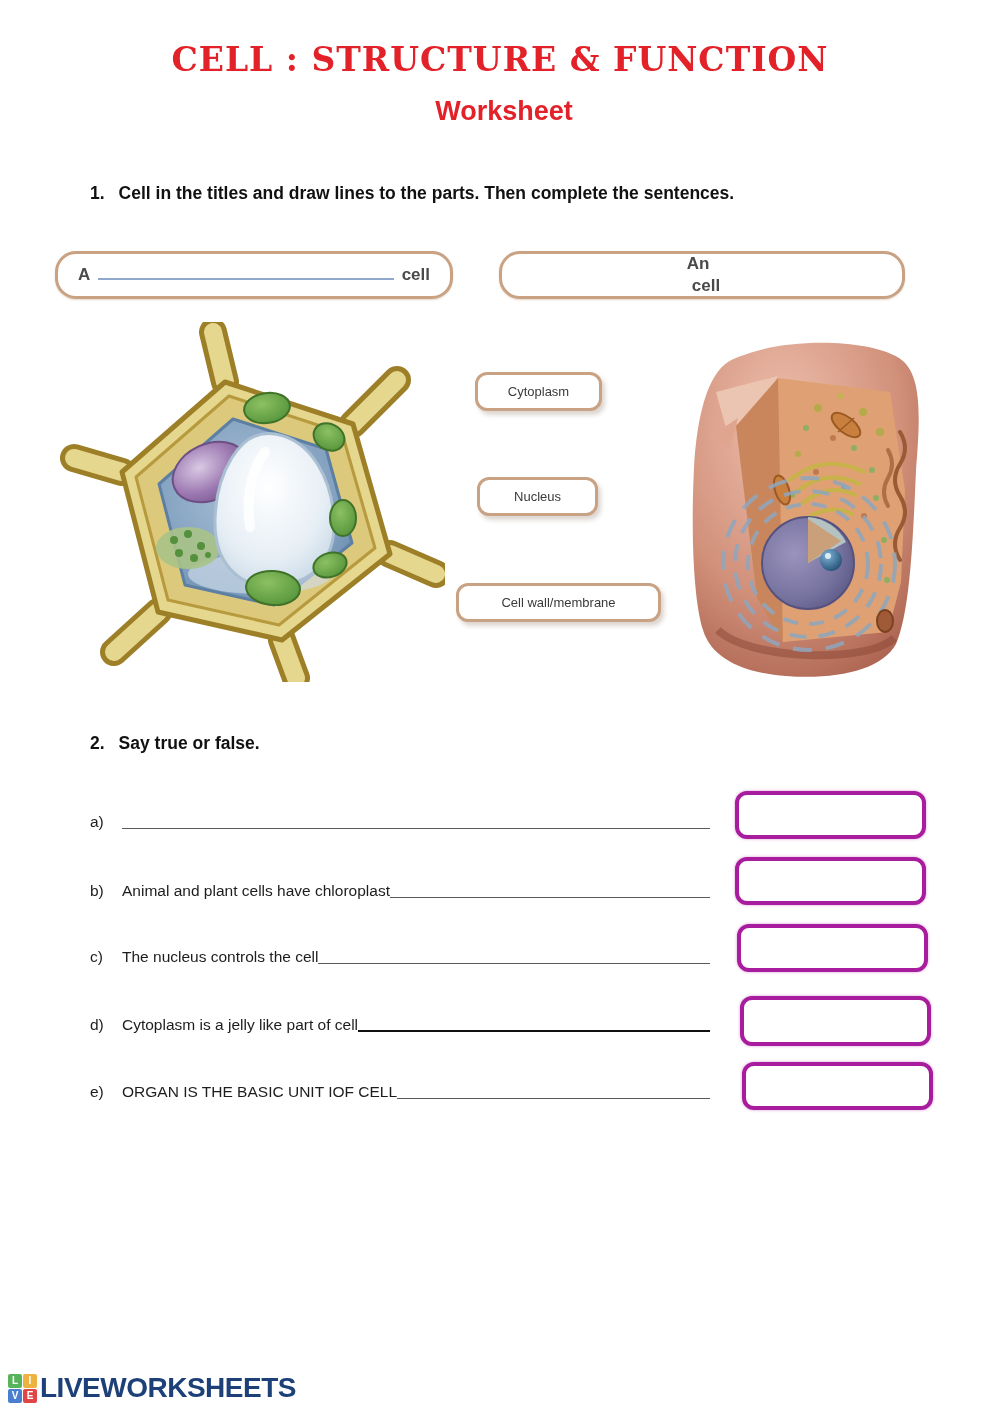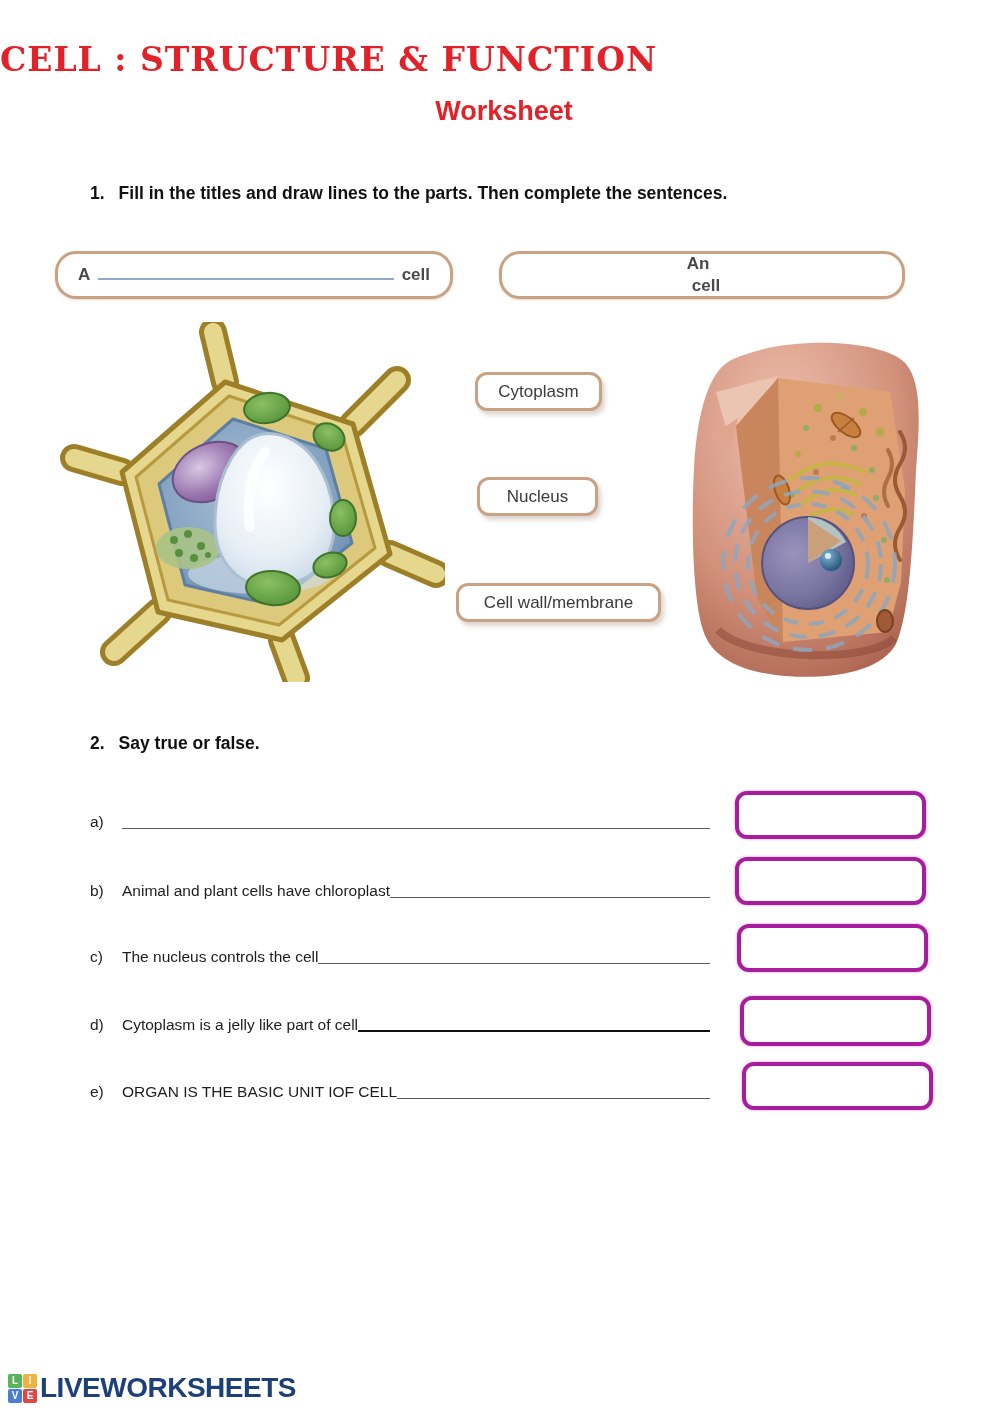--- a/index.html
+++ b/index.html
@@ -1,20 +1,20 @@
 <!DOCTYPE html>
 <html><head>
 <meta charset="utf-8">
 <style>
   html,body{margin:0;padding:0;background:#fff;}
   .page{position:relative;width:1000px;height:1413px;background:#ffffff;overflow:hidden;
         font-family:"Liberation Sans",sans-serif;color:#222;}
 
   
-  .title{position:absolute;top:40px;left:0;width:1000px;margin:0;text-align:left;
+  .title{position:absolute;top:40px;left:0;width:1000px;margin:0;text-align:center;
          font-family:"DejaVu Serif",serif;font-weight:bold;font-size:33px;
          letter-spacing:1px;color:#e22228;}
   .subtitle{position:absolute;top:92px;left:0;width:1000px;margin:4px;text-align:center;
             font-weight:bold;font-size:27px;color:#e22228;}
   .q-heading{position:absolute;left:90px;font-weight:bold;font-size:17.5px;color:#111;
              display:flex;gap:14px;white-space:nowrap;}
   .q1{top:183px;}
   .q2{top:733px;}
 
   
@@ -23,21 +23,21 @@
             box-shadow:0 1px 2px rgba(180,140,100,.35);}
   .fill-prefix{font-size:17px;font-weight:bold;color:#4a4a4a;margin-right:8px;}
   .fill-line{flex:1;height:0;border-bottom:2px solid #8fa8cc;margin-bottom:-8px;}
   .fill-suffix{font-size:17px;font-weight:bold;color:#4a4a4a;margin-left:8px;}
   #fill-a{left:55px;top:251px;width:352px;}
   #fill-an{left:499px;top:251px;width:360px;flex-direction:column;}
 
   
   .part-label{position:absolute;border:3px solid #c9a183;border-radius:12px;background:#fff;
               display:flex;align-items:center;justify-content:center;
-              font-size:17px;color:#3a3a3a;box-shadow:3px 4px 4px rgba(120,90,70,.25);}
+              font-size:13px;color:#3a3a3a;box-shadow:3px 4px 4px rgba(120,90,70,.25);}
   #label-cytoplasm{left:475px;top:372px;width:121px;height:33px;}
   #label-nucleus{left:477px;top:477px;width:115px;height:33px;}
   #label-cellwall{left:436px;top:583px;width:199px;height:33px;margin-left:20px;}
 
   
   .illustration{position:absolute;}
   #plant-cell{left:60px;top:322px;width:385px;height:360px;}
   #animal-cell{left:658px;top:330px;width:308px;height:360px;}
 
   
@@ -64,21 +64,21 @@
 </head>
 <body>
 
 <div class="page">
 
   <h1 class="title">CELL : STRUCTURE &amp; FUNCTION</h1>
   <h2 class="subtitle">Worksheet</h2>
 
   <div class="q-heading q1">
     <span>1.</span>
-    <span>Fill in the titles and draw lines to the parts. Then complete the sentences.</span>
+    <span>Cell in the titles and draw lines to the parts. Then complete the sentences.</span>
   </div>
 
   <div class="fill-box" id="fill-a">
     <span class="fill-prefix">A</span>
     <span class="fill-line"></span>
     <span class="fill-suffix">cell</span>
   </div>
   <div class="fill-box" id="fill-an">
     <span class="fill-prefix">An</span>
     <span class="fill-line"></span>

